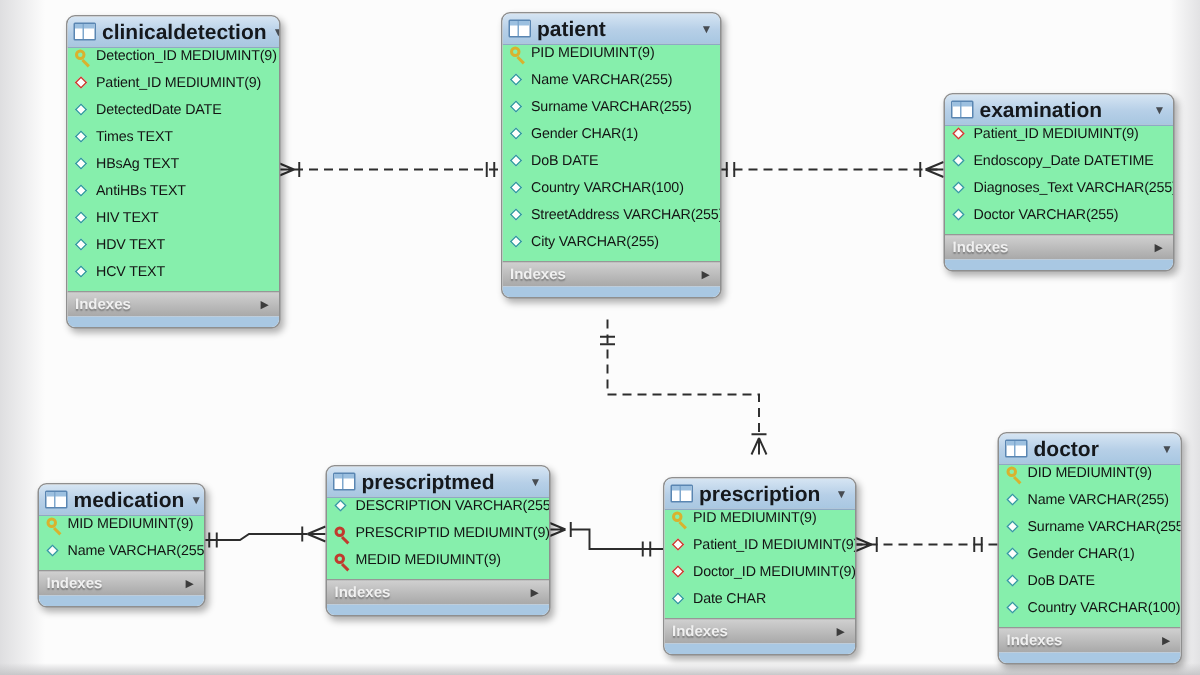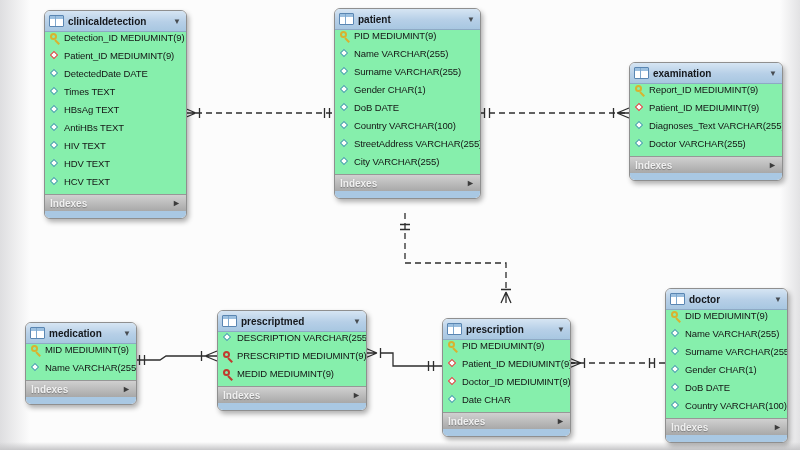--- a/index.html
+++ b/index.html
@@ -14,21 +14,21 @@
 
   svg.rel-overlay{position:absolute;left:0;top:0;}
   .rel{stroke:#2d2d2d;stroke-width:1.3;fill:none;}
   .rel.dashed{stroke-dasharray:6 4;}
 
   .table{position:absolute;background:#ffffff;border:1px solid #8f8f8f;border-radius:6px;
          box-shadow:2px 3px 5px rgba(0,0,0,0.30);overflow:hidden;}
   .t-header{height:20px;display:flex;align-items:center;gap:4px;padding:0 4px;
             background:linear-gradient(#d6e5f3 0%,#b6cfe7 55%,#a8c7e1 100%);
             border-bottom:1px solid #8ea9c4;}
-  .t-title{font-size:10px;font-weight:bold;color:#15181c;flex:1;white-space:nowrap;}
+  .t-title{font-size:14px;font-weight:bold;color:#15181c;flex:1;white-space:nowrap;}
   .t-collapse{font-size:8px;color:#474c52;padding-right:1px;}
   .t-icon{width:13px;height:10px;background:#fff;border:1px solid #5a86b2;border-radius:1px;
           position:relative;flex:0 0 13px;}
   .t-icon::before{content:"";position:absolute;left:0;top:0;width:100%;height:3px;background:#9cc0e0;}
   .t-icon::after{content:"";position:absolute;left:5px;top:0;width:1px;height:100%;background:#7ea7cd;}
 
   .t-row{height:18px;display:flex;align-items:flex-start;gap:3px;padding:0 3px 0 4px;background:#86efac;}
   .f-text{font-size:9.5px;color:#141414;white-space:nowrap;letter-spacing:-0.1px;}
 
   .icon{position:relative;display:inline-block;width:12px;height:12px;flex:0 0 12px;}
@@ -176,29 +176,29 @@
     <div class="t-strip"></div>
   </div>
 
   <div class="table" style="left:629px;top:62px;width:152px">
     <div class="t-header">
       <span class="t-icon"></span>
       <span class="t-title">examination</span>
       <span class="t-collapse">▼</span>
     </div>
     <div class="t-row">
-        <span class="icon key pk"></span>
-        <span class="f-text">Report_ID MEDIUMINT(9)</span>
-      </div>
-    <div class="t-row">
         <span class="icon diamond fk"></span>
         <span class="f-text">Patient_ID MEDIUMINT(9)</span>
       </div>
     <div class="t-row">
         <span class="icon diamond col"></span>
+        <span class="f-text">Endoscopy_Date DATETIME</span>
+      </div>
+    <div class="t-row">
+        <span class="icon diamond col"></span>
         <span class="f-text">Diagnoses_Text VARCHAR(255)</span>
       </div>
     <div class="t-row">
         <span class="icon diamond col"></span>
         <span class="f-text">Doctor VARCHAR(255)</span>
       </div>
     <div class="t-indexes">
         <span class="idx-label">Indexes</span>
         <span class="idx-arrow">►</span>
       </div>

